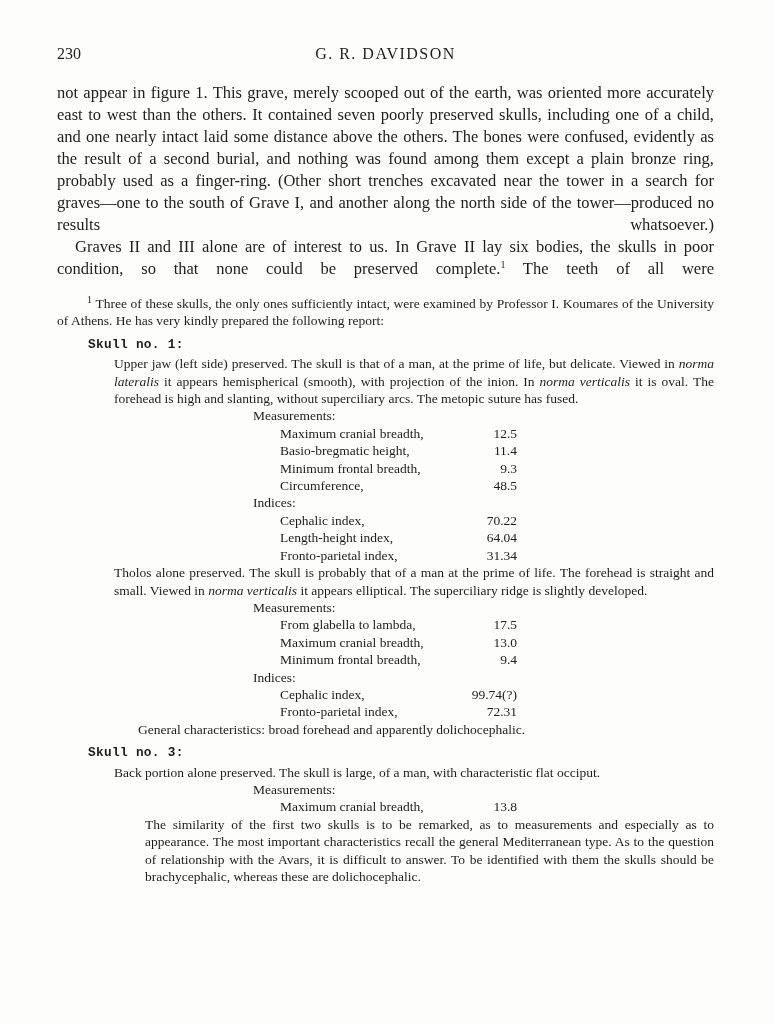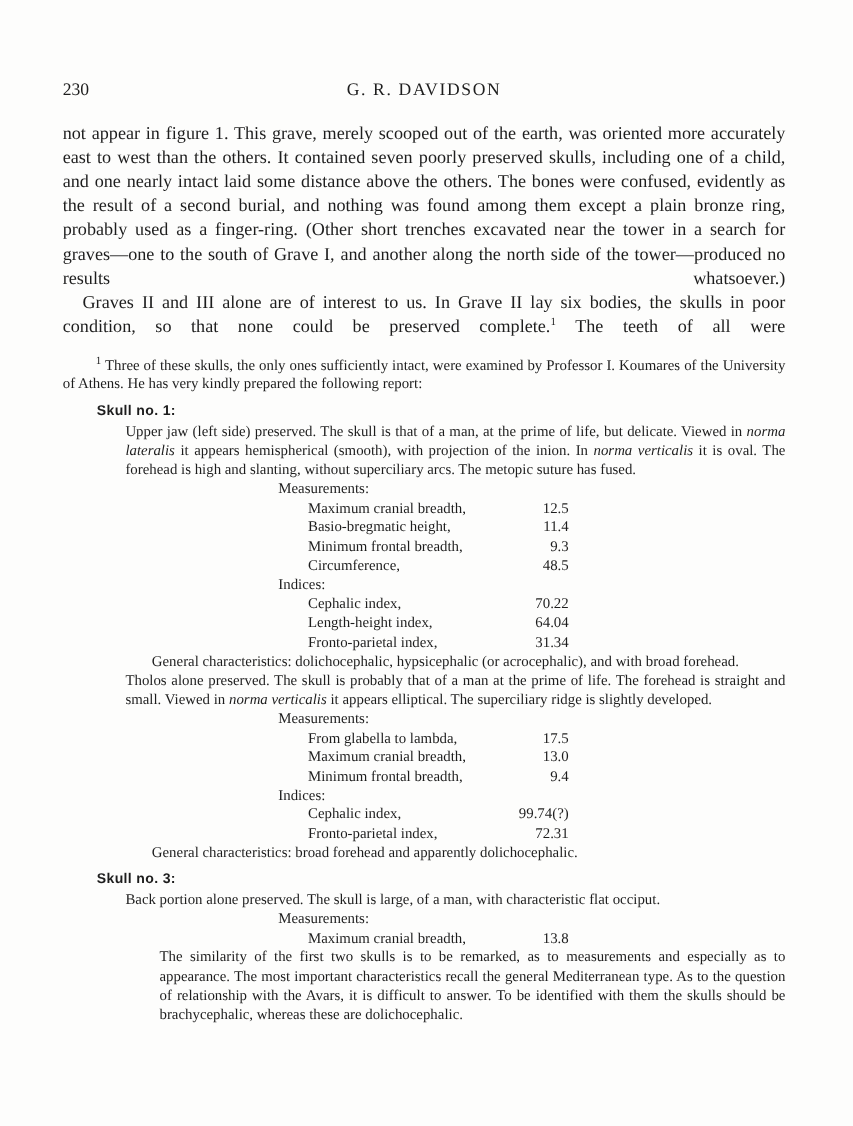--- a/index.html
+++ b/index.html
@@ -10,36 +10,36 @@
     color: #1d1d1d;
     position: relative;
     overflow: hidden;
   }
   .page {
     position: absolute; left: 0; top: 0;
     width: 775px; height: 1024px;
     background: #fdfdfc;
   }
   .content {
-    position: absolute; left: 57px; top: 73px; width: 657px;
+    position: absolute; left: 57px; top: 45px; width: 657px;
   }
   
   .running-header { position: relative; height: 20px; font-size: 16px; }
   .page-number { position: absolute; left: 0; top: 0; }
   .running-title { text-align: center; letter-spacing: 1.5px; }
   
   .body-text { margin-top: 17px; font-size: 16.5px; line-height: 22px; }
   .para { text-align: justify; text-align-last: justify; word-spacing: 1px; }
   .para.indented { text-indent: 18px; }
   sup.fnref { font-size: 10px; vertical-align: super; line-height: 0; }
   
   .footnote { margin-top: 15px; font-size: 13.5px; line-height: 17.4px; }
   .fn-intro { text-align: justify; text-indent: 30px; }
   .skull-heading {
-    font-family: Liberation Sans, sans-serif;
+    font-family: Liberation Mono, monospace;
     font-weight: 700; font-size: 12.8px;
     letter-spacing: 0.3px;
     margin-left: 31px; margin-top: 6px; margin-bottom: 2px;
   }
   .skull-desc { margin-left: 57px; text-align: justify; }
   .skull-desc i { font-style: italic; }
   .block-label { margin-left: 196px; }
   .mrow { display: flex; justify-content: space-between; margin-left: 223px; width: 237px; }
   .mrow .val { text-align: right; white-space: nowrap; }
   .general-line { margin-left: 81px; }
@@ -90,21 +90,20 @@
             <span class="val">70.22</span>
           </div>
         <div class="mrow">
             <span>Length-height index,</span>
             <span class="val">64.04</span>
           </div>
         <div class="mrow">
             <span>Fronto-parietal index,</span>
             <span class="val">31.34</span>
           </div>
-        <div class="general-line">General characteristics: dolichocephalic, hypsicephalic (or acrocephalic), and with broad forehead.</div>
       </div>
 
       <div>
         <p class="skull-desc"><span>Tholos alone preserved.  The skull is probably that of a man at the prime of life.  The forehead is straight and small.  Viewed in </span><i>norma verticalis</i><span> it appears elliptical.  The superciliary ridge is slightly developed.</span></p>
         <div class="block-label">Measurements:</div>
         <div class="mrow">
             <span>From glabella to lambda,</span>
             <span class="val">17.5</span>
           </div>
         <div class="mrow">

